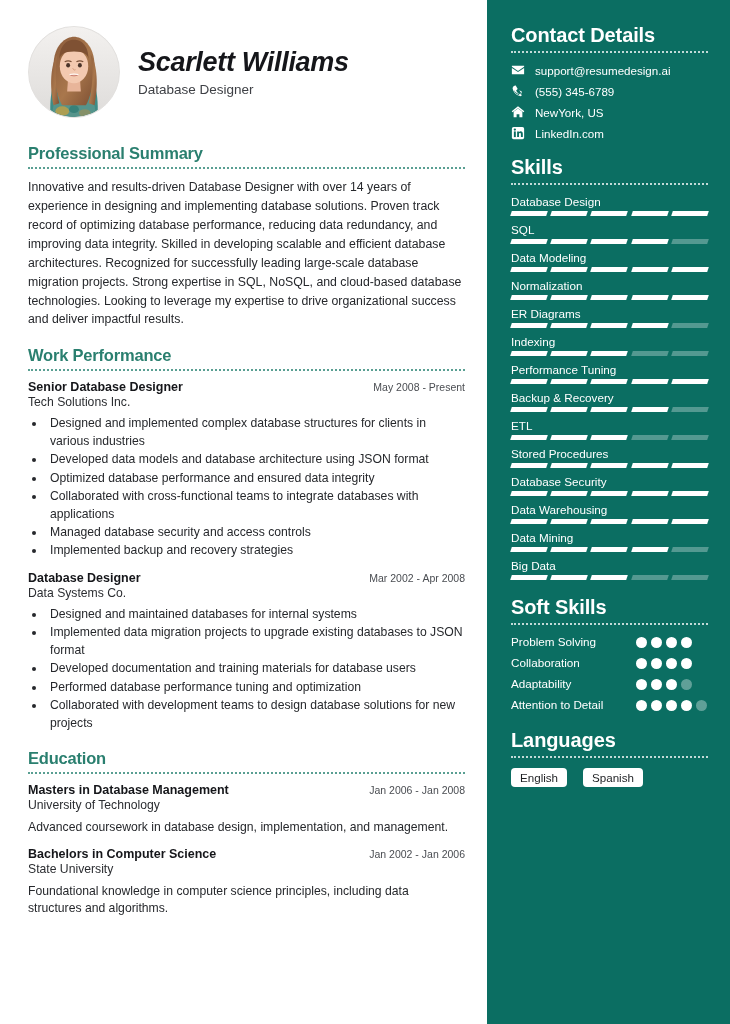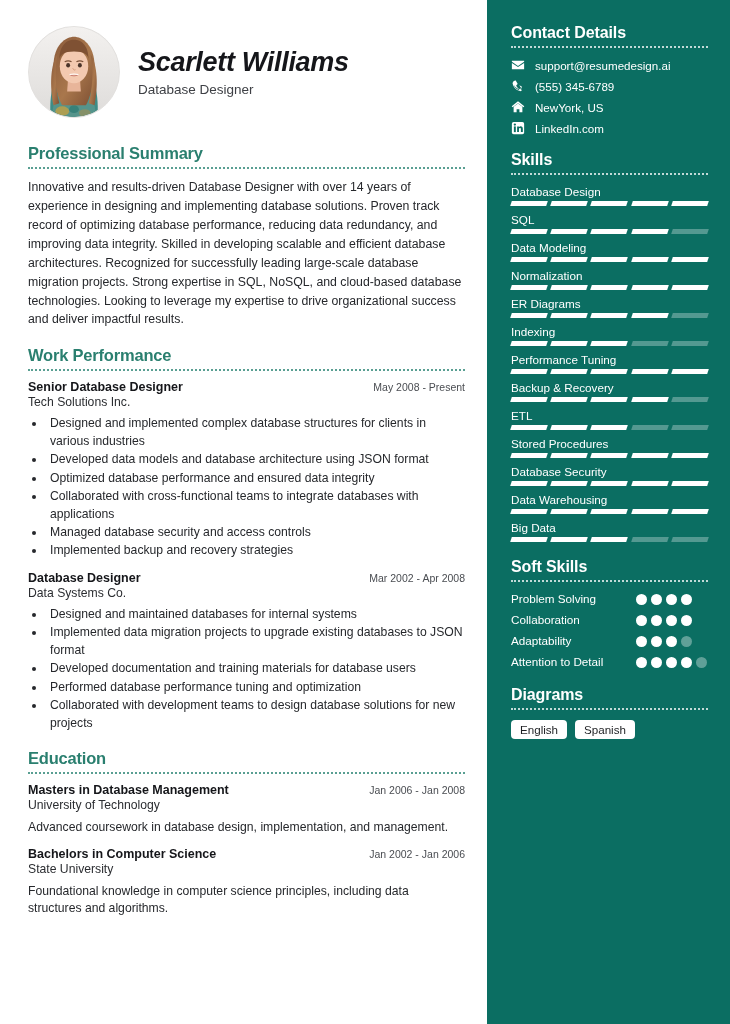--- a/index.html
+++ b/index.html
@@ -72,21 +72,21 @@
   .edu-desc { font-size: 12.2px; line-height: 1.45; color: #26282c; margin-top: 7px; }
 
   
   .right {
     width: 243px; height: 100%;
     background: #0b6e62;
     padding: 24px 22px 0 24px;
     color: #ffffff;
   }
   .r-title {
-    font-size: 16px; font-weight: bold; color: #ffffff;
+    font-size: 20px; font-weight: bold; color: #ffffff;
     letter-spacing: -0.1px; margin-bottom: 4px;
   }
   .r-dotted {
     height: 1px; border-top: 2px dotted rgba(255,255,255,.75);
     margin-bottom: 10px;
   }
   .r-section { margin-bottom: 16px; }
 
   .contact-row { display: flex; align-items: center; gap: 10px; margin-bottom: 7px; }
   .c-icon { width: 14px; height: 14px; flex: 0 0 14px; display: block; }
@@ -102,21 +102,21 @@
     transform: skewX(-18deg);
   }
   .seg.on { background: #ffffff; }
 
   .soft { display: flex; align-items: flex-start; justify-content: space-between; margin-bottom: 6px; gap: 12px; }
   .soft-name { font-size: 11.7px; color: #ffffff; line-height: 1.28; max-width: 108px; }
   .dots { display: flex; flex-wrap: wrap; gap: 4px; width: 72px; padding-top: 2px; }
   .dot { width: 11px; height: 11px; border-radius: 50%; background: rgba(255,255,255,.35); }
   .dot.on { background: #ffffff; }
 
-  .langs { display: flex; gap: 8px; flex-wrap: wrap; }
+  .langs { display: flex; gap: 16px; flex-wrap: wrap; }
   .lang {
     background: #ffffff; color: #1d1f22;
     font-size: 11.6px; padding: 3px 9px; border-radius: 4px;
   }
 </style>
 </head>
 <body>
 
 <div class="page">
 
@@ -401,20 +401,30 @@
     <div class="skill-name">Data Warehousing</div>
     <div class="skill-bar">
               <span class="seg on"></span>
               <span class="seg on"></span>
               <span class="seg on"></span>
               <span class="seg on"></span>
               <span class="seg on"></span>
             </div>
   </div>
           <div class="skill">
+    <div class="skill-name">Data Mining</div>
+    <div class="skill-bar">
+              <span class="seg on"></span>
+              <span class="seg on"></span>
+              <span class="seg on"></span>
+              <span class="seg on"></span>
+              <span class="seg "></span>
+            </div>
+  </div>
+          <div class="skill">
     <div class="skill-name">Big Data</div>
     <div class="skill-bar">
               <span class="seg on"></span>
               <span class="seg on"></span>
               <span class="seg on"></span>
               <span class="seg "></span>
               <span class="seg "></span>
             </div>
   </div>
         </div>
@@ -458,21 +468,21 @@
               <span class="dot on"></span>
               <span class="dot on"></span>
               <span class="dot on"></span>
               <span class="dot "></span>
             </span>
   </div>
         </div>
     </div>
 
     <div class="r-section">
-      <div class="r-title">Diagrams</div>
+      <div class="r-title">Languages</div>
       <div class="r-dotted"></div>
       <div class="langs" id="langs">
           <span class="lang">English</span>
           <span class="lang">Spanish</span>
         </div>
     </div>
 
   </div>
 </div>
 

